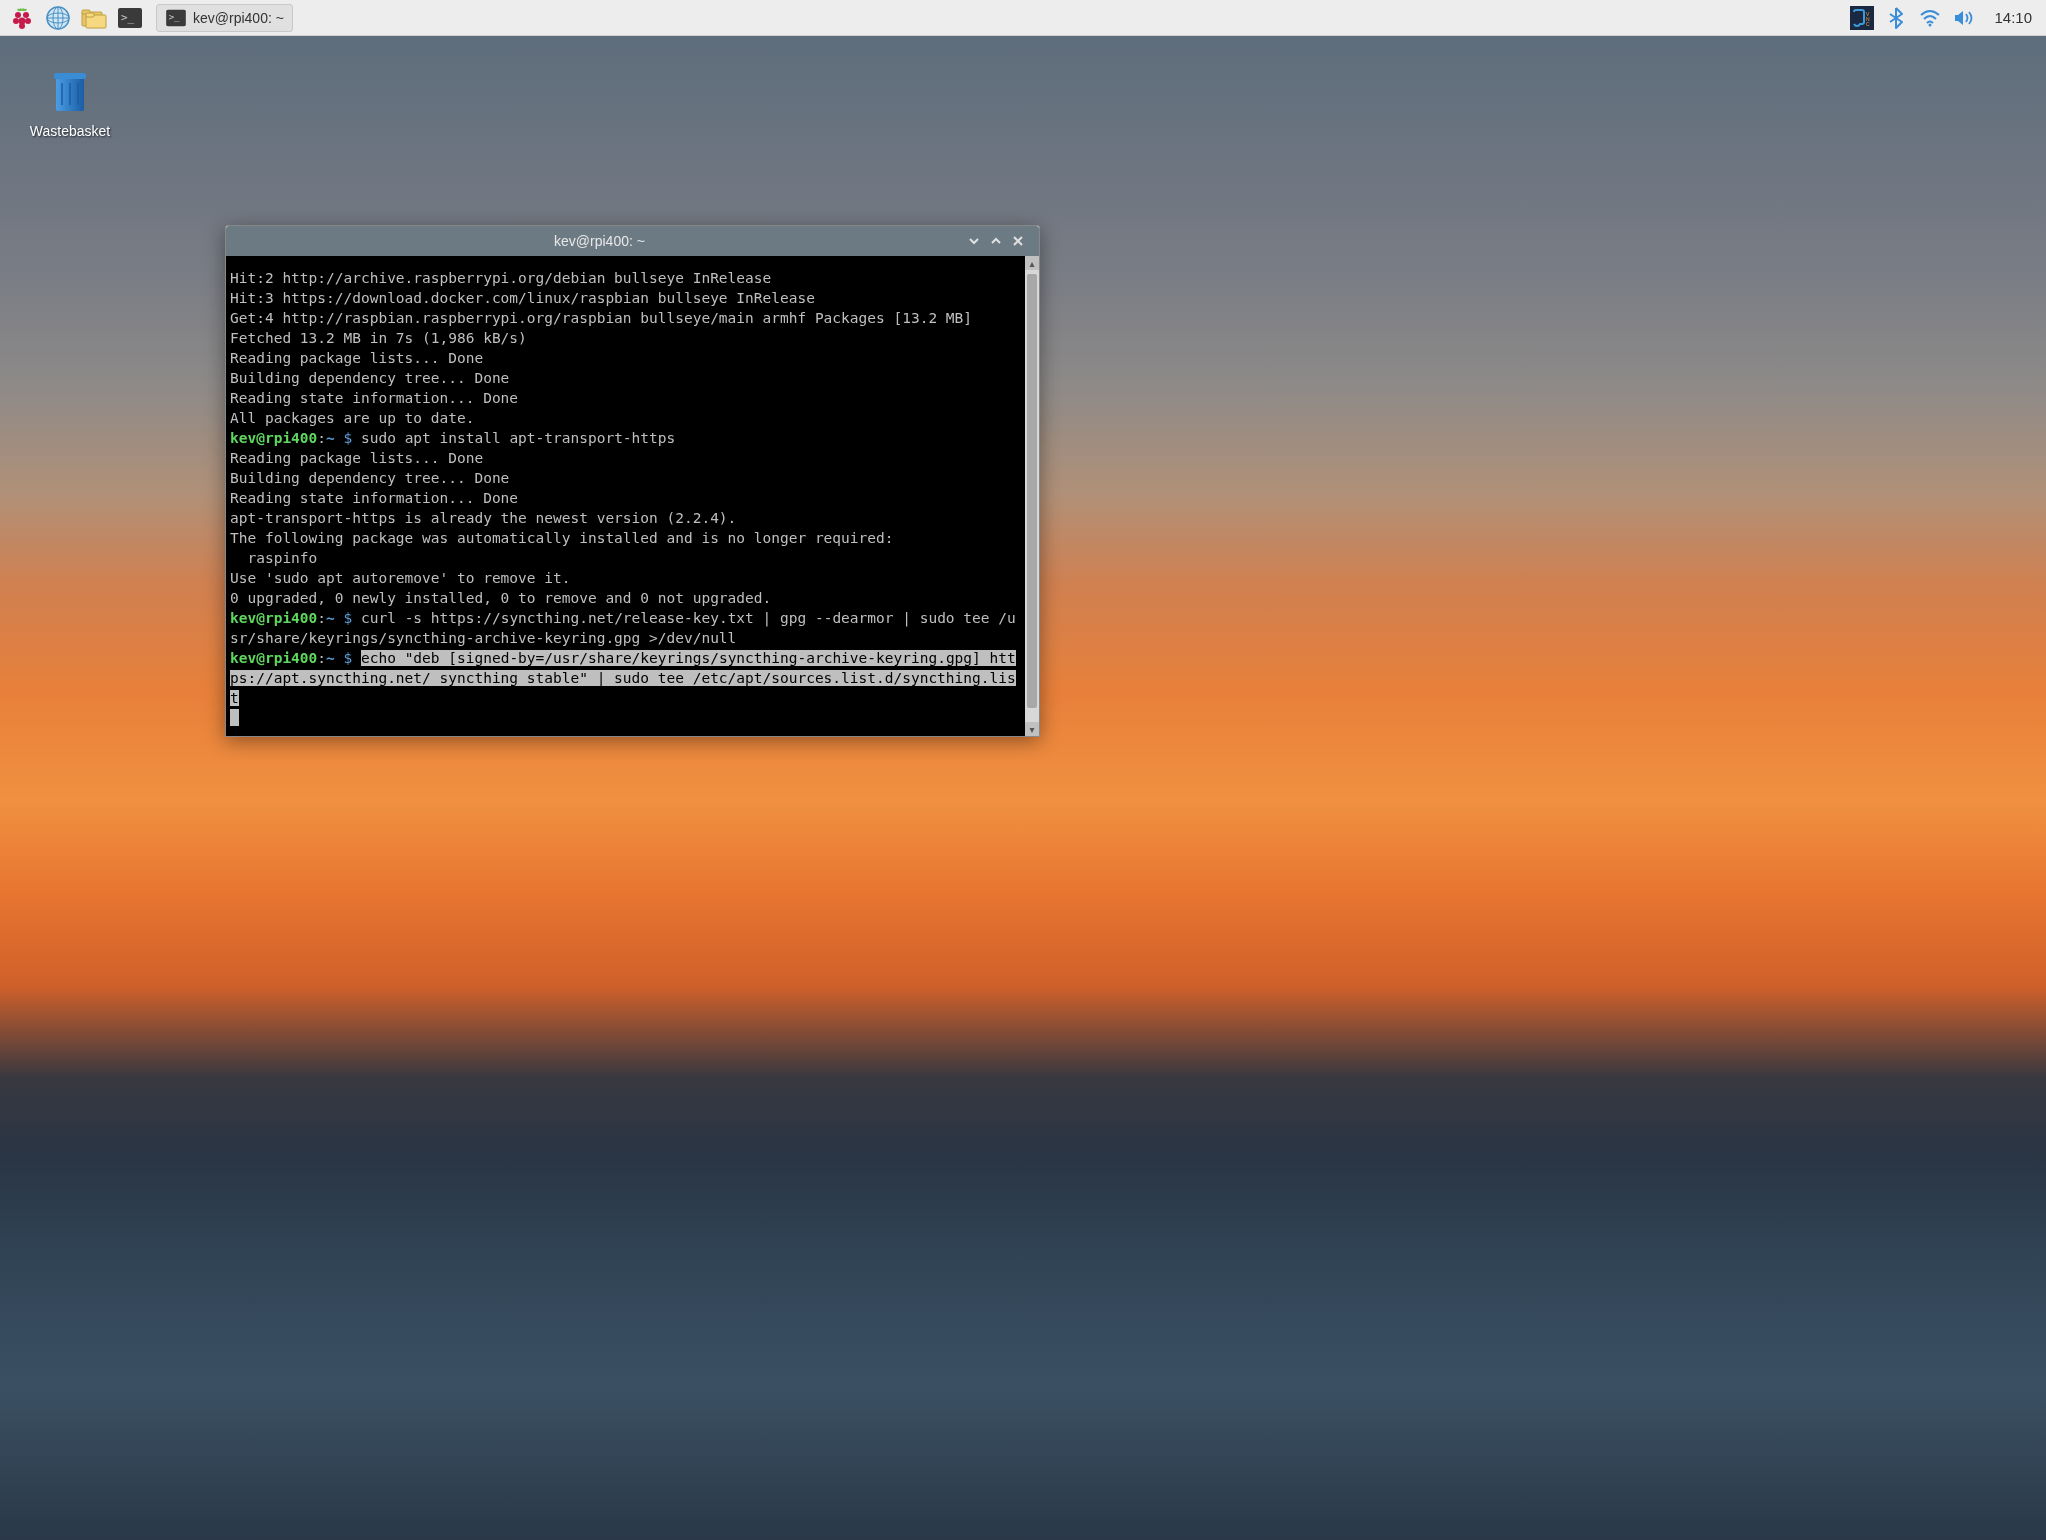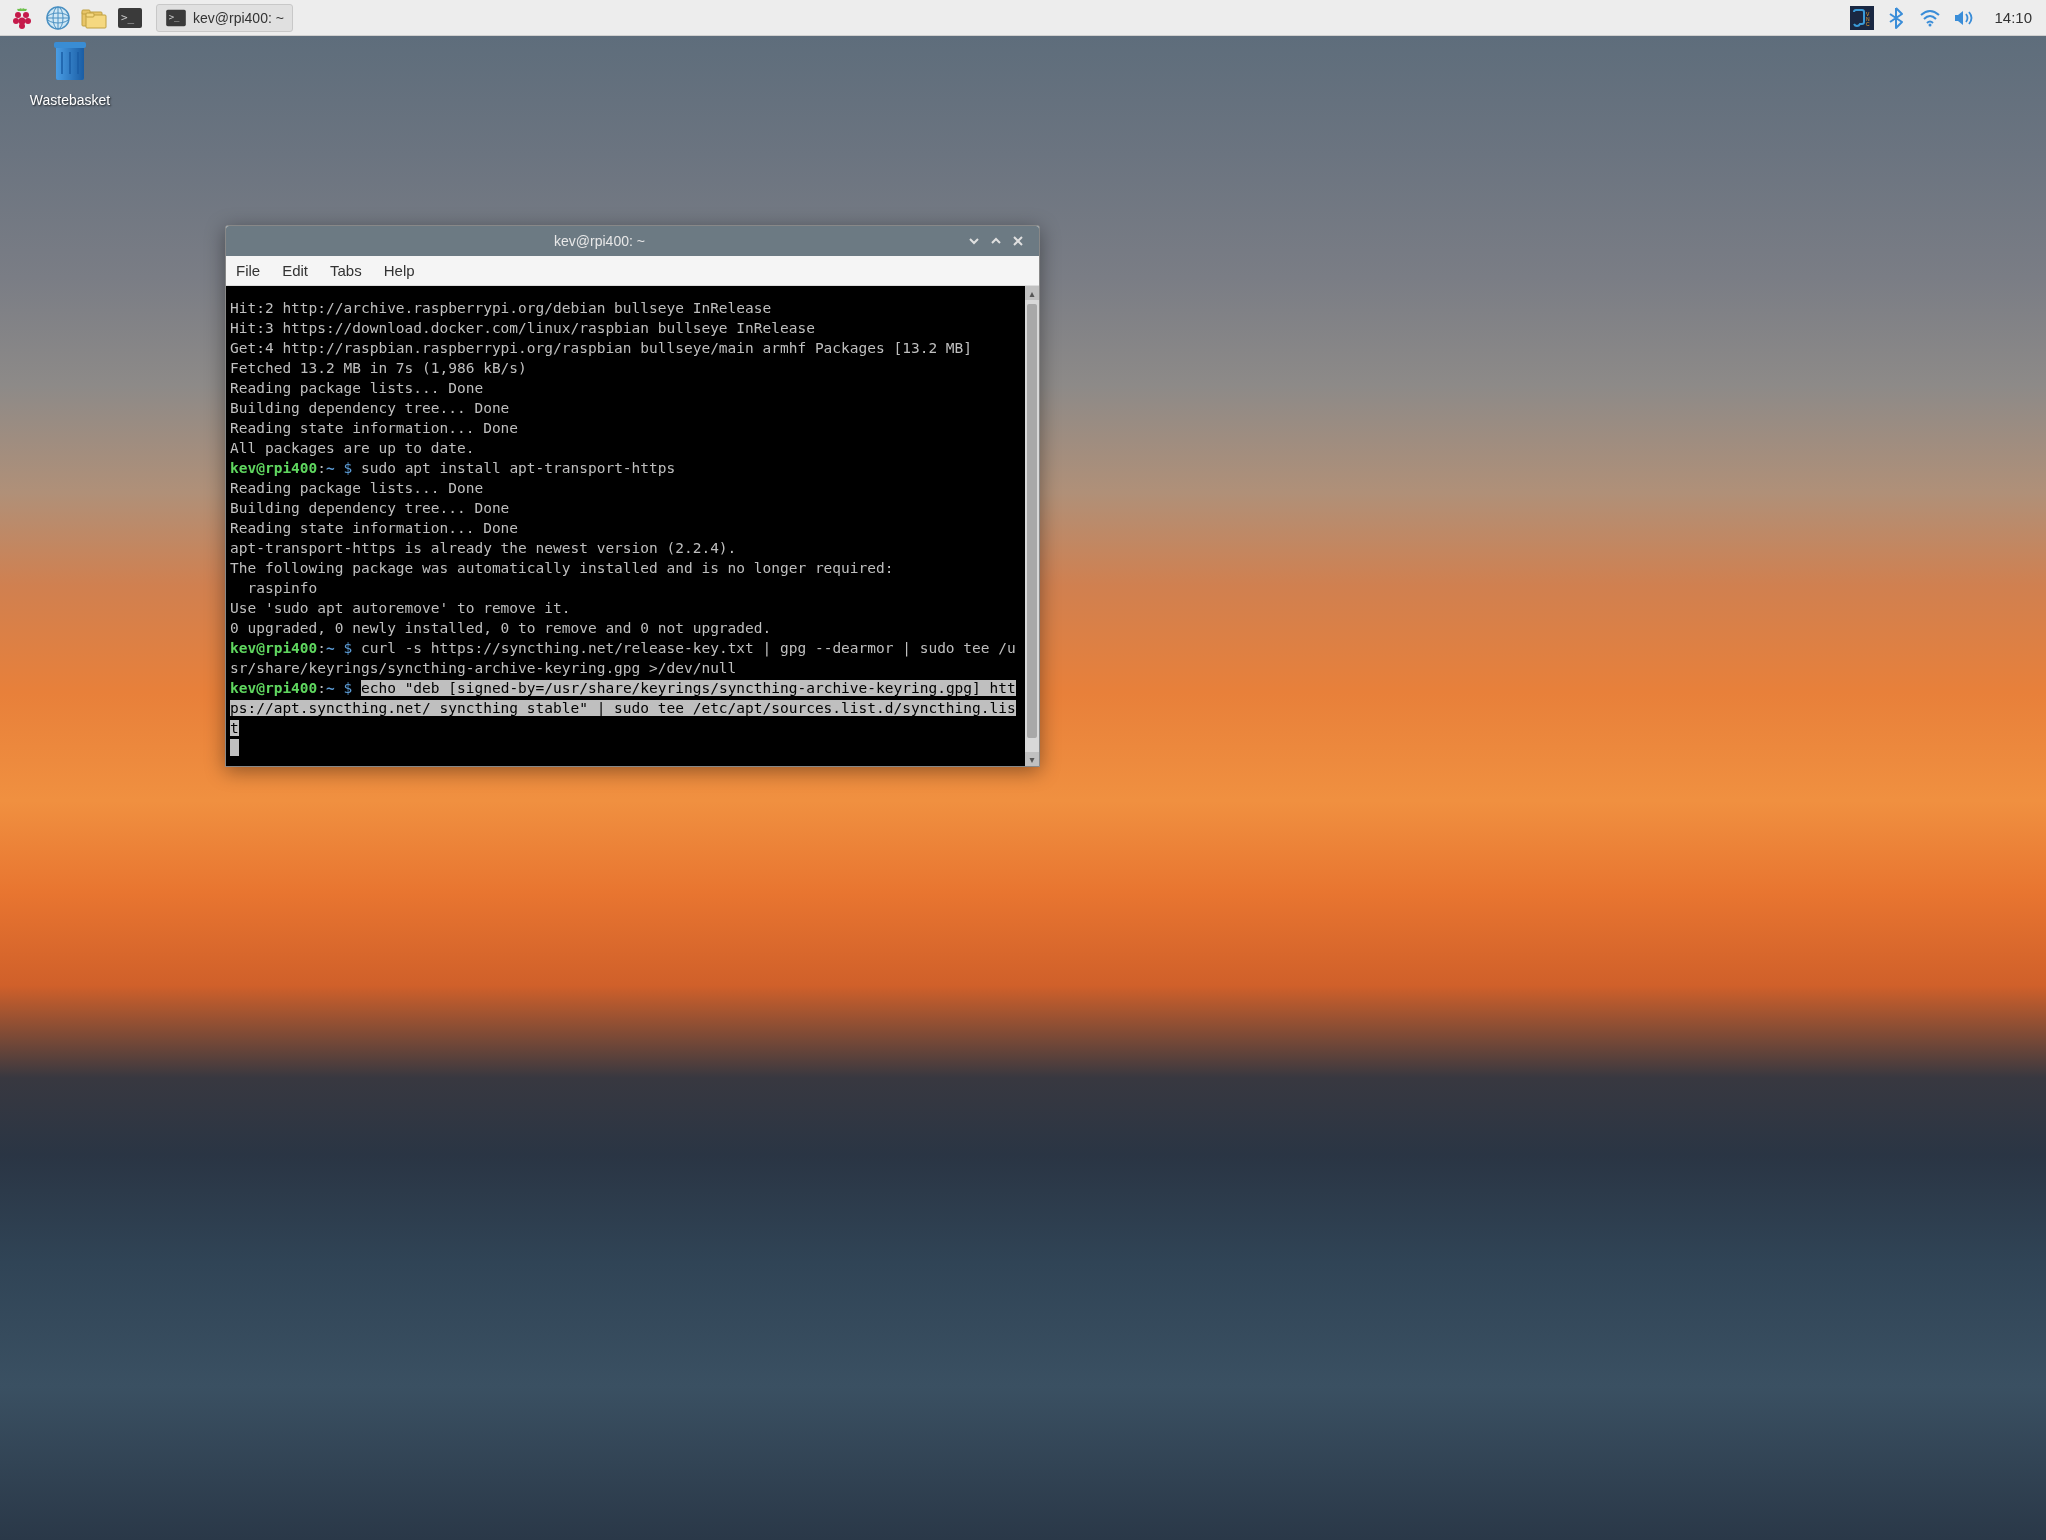--- a/index.html
+++ b/index.html
@@ -38,21 +38,21 @@
   }
   .tray-icon {
     width: 24px; height: 24px; display: flex;
     align-items: center; justify-content: center;
     cursor: pointer;
   }
   .clock { font-size: 15px; color: #333; padding: 0 8px; }
 
   
   .desktop-icon {
-    position: absolute; top: 32px; left: 20px;
+    position: absolute; top: 63px; left: 20px;
     width: 100px; display: flex; flex-direction: column;
     align-items: center; gap: 4px; cursor: pointer;
   }
   .desktop-icon .label {
     color: #fff; font-size: 14px;
     text-shadow: 1px 1px 2px rgba(0,0,0,0.7);
   }
 
   
   .terminal-window {
@@ -234,26 +234,20 @@
     <div class="win-btn">
       <svg width="12" height="12" viewBox="0 0 12 12">
           <path d="M2 8 L6 4 L10 8" fill="none" stroke="#e0e0e0" stroke-width="2"></path>
         </svg>
     </div>
     <div class="win-btn">
       <svg width="12" height="12" viewBox="0 0 12 12">
           <path d="M2 2 L10 10 M10 2 L2 10" stroke="#e0e0e0" stroke-width="2"></path>
         </svg>
     </div>
-  </div>
-  <div class="menubar">
-    <span>File</span>
-    <span>Edit</span>
-    <span>Tabs</span>
-    <span>Help</span>
   </div>
   <div class="term-body">
     <div class="term-content"><span>Hit:2 http://archive.raspberrypi.org/debian bullseye InRelease</span>
 <span>Hit:3 https://download.docker.com/linux/raspbian bullseye InRelease</span>
 <span>Get:4 http://raspbian.raspberrypi.org/raspbian bullseye/main armhf Packages [13.2 MB]</span>
 <span>Fetched 13.2 MB in 7s (1,986 kB/s)</span>
 <span>Reading package lists... Done</span>
 <span>Building dependency tree... Done</span>
 <span>Reading state information... Done</span>
 <span>All packages are up to date.</span>

